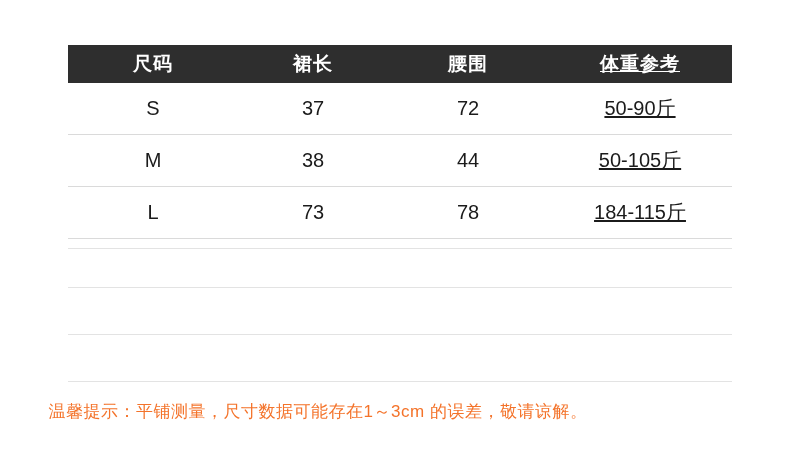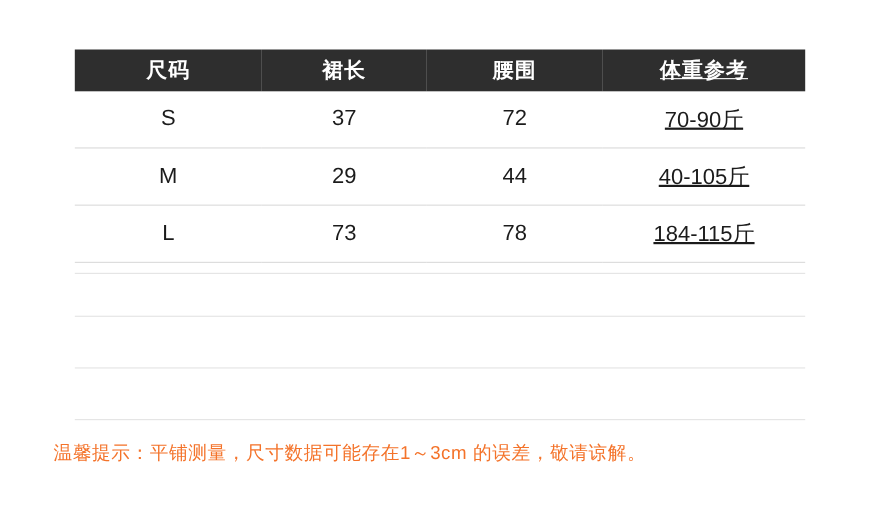--- a/index.html
+++ b/index.html
@@ -87,27 +87,27 @@
         <th class="col-len">裙长</th>
         <th class="col-waist">腰围</th>
         <th class="col-weight">体重参考</th>
       </tr>
     </thead>
     <tbody>
       <tr>
         <td class="col-size">S</td>
         <td class="col-len">37</td>
         <td class="col-waist">72</td>
-        <td class="col-weight">70-90斤</td>
+        <td class="col-weight">50-90斤</td>
       </tr>
       <tr>
         <td class="col-size">M</td>
-        <td class="col-len">29</td>
+        <td class="col-len">38</td>
         <td class="col-waist">44</td>
-        <td class="col-weight">40-105斤</td>
+        <td class="col-weight">50-105斤</td>
       </tr>
       <tr>
         <td class="col-size">L</td>
         <td class="col-len">73</td>
         <td class="col-waist">78</td>
         <td class="col-weight">184-115斤</td>
       </tr>
     </tbody>
   </table>
 

